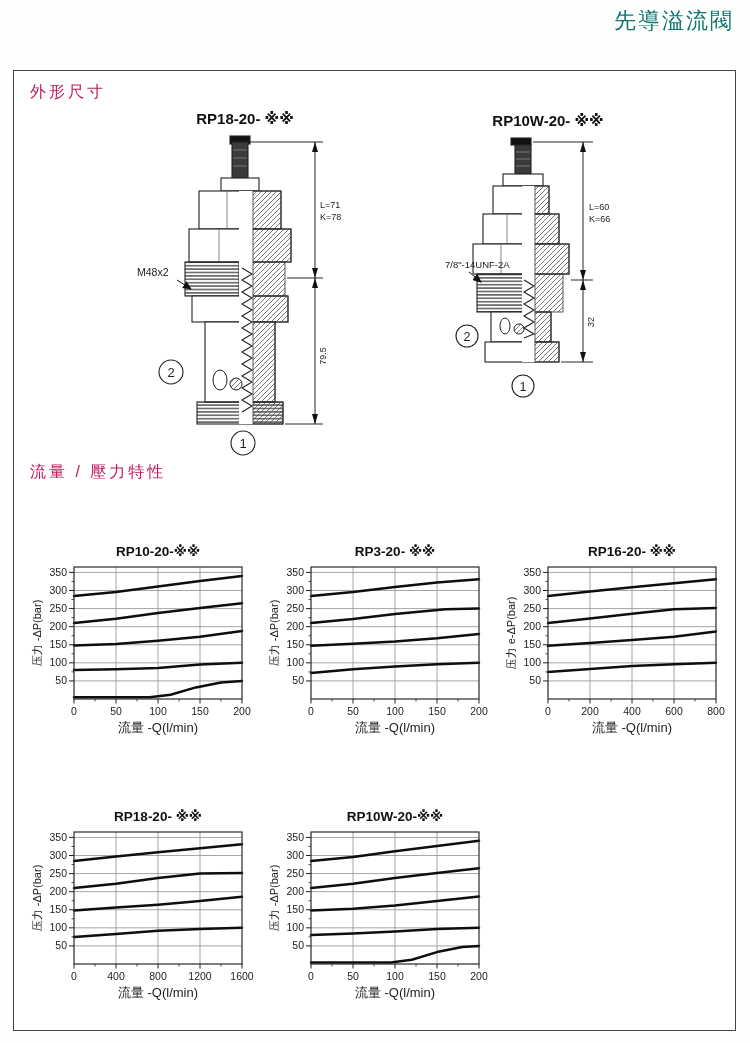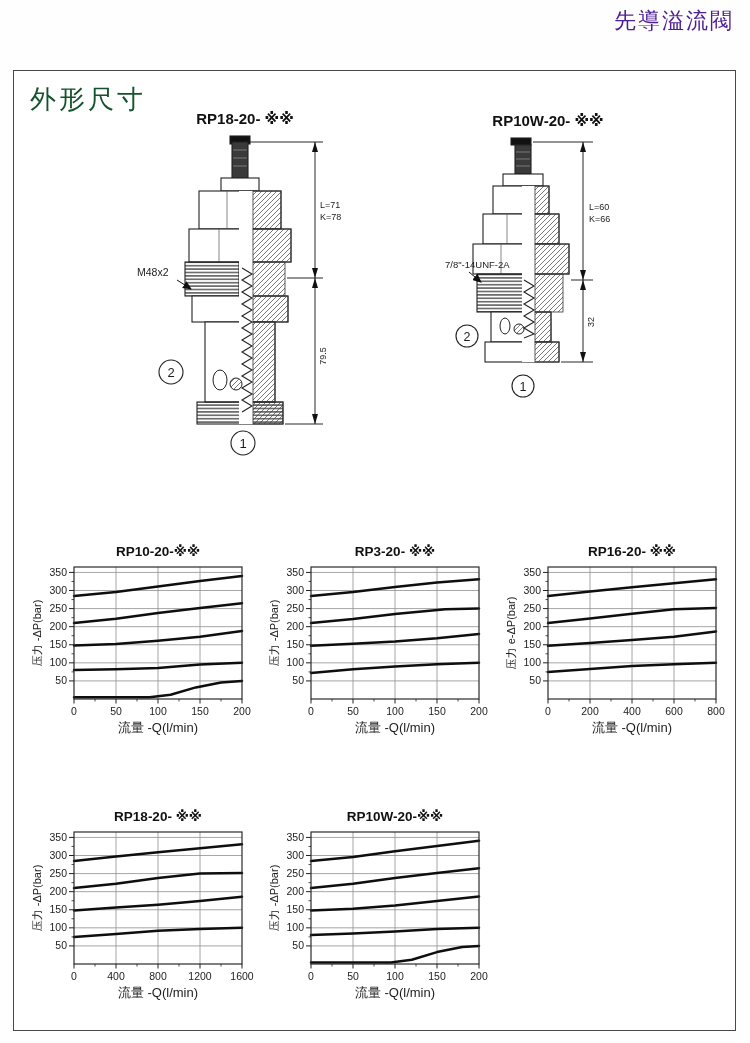--- a/index.html
+++ b/index.html
@@ -1,20 +1,20 @@
 <!DOCTYPE html>
 <html><head>
 <meta charset="utf-8">
 <style>
   html,body{margin:0;padding:0;background:#e8e8e6;}
   .page{position:relative;width:750px;height:1043px;background:#fefefe;overflow:hidden;
         font-family:"Liberation Sans","DejaVu Sans",sans-serif;color:#1c1c1c;}
-  .doc-title{position:absolute;top:6px;right:16px;font-size:22px;letter-spacing:2px;color:#4c1d95;}
+  .doc-title{position:absolute;top:6px;right:16px;font-size:22px;letter-spacing:2px;color:#0f766e;}
   .frame{position:absolute;left:13px;top:70px;width:721px;height:959px;border:1.5px solid #474747;background:#fff;}
-  .section-title{position:absolute;font-size:26px;letter-spacing:3px;color:#14532d;}
+  .section-title{position:absolute;font-size:16px;letter-spacing:3px;color:#be185d;}
   .sec1{left:30px;top:82px;}
   .sec2{left:30px;top:462px;}
   .valve-title{position:absolute;font-weight:bold;font-size:15px;text-align:center;color:#111;}
   .vt1{left:140px;top:110px;width:210px;}
   .vt2{left:448px;top:112px;width:200px;}
   svg text{font-family:"Liberation Sans","DejaVu Sans",sans-serif;}
   .valve-svg{position:absolute;}
   .v1{left:135px;top:128px;}
   .v2{left:445px;top:130px;}
   .chart{position:absolute;width:232px;height:200px;}
@@ -162,20 +162,21 @@
 
     <text x="0" y="138" font-size="9.5" fill="#1c1c1c">7/8"-14UNF-2A</text>
     <line x1="24" y1="142" x2="36" y2="152" stroke="#111" stroke-width="1" marker-end="url(#arr2)"></line>
 
     <circle cx="22" cy="206" r="11" fill="#fff" stroke="#222" stroke-width="1.1"></circle>
     <text x="22" y="211" font-size="12.5" text-anchor="middle" fill="#1c1c1c">2</text>
     <circle cx="78" cy="256" r="11" fill="#fff" stroke="#222" stroke-width="1.1"></circle>
     <text x="78" y="261" font-size="12.5" text-anchor="middle" fill="#1c1c1c">1</text>
   </svg>
 
+  <div class="section-title sec2">流量 / 壓力特性</div>
 
   <div class="chart c0"><svg width="232" height="200" viewBox="0 0 232 200">
         <line x1="44" y1="137.91780821917808" x2="212" y2="137.91780821917808" stroke="#8f8f8f" stroke-width="0.8"></line>
         <line x1="44" y1="119.83561643835617" x2="212" y2="119.83561643835617" stroke="#8f8f8f" stroke-width="0.8"></line>
         <line x1="44" y1="101.75342465753425" x2="212" y2="101.75342465753425" stroke="#8f8f8f" stroke-width="0.8"></line>
         <line x1="44" y1="83.67123287671234" x2="212" y2="83.67123287671234" stroke="#8f8f8f" stroke-width="0.8"></line>
         <line x1="44" y1="65.58904109589042" x2="212" y2="65.58904109589042" stroke="#8f8f8f" stroke-width="0.8"></line>
         <line x1="44" y1="47.5068493150685" x2="212" y2="47.5068493150685" stroke="#8f8f8f" stroke-width="0.8"></line>
         <line x1="44" y1="29.424657534246585" x2="212" y2="29.424657534246585" stroke="#8f8f8f" stroke-width="0.8"></line>
         <line x1="86" y1="24" x2="86" y2="156" stroke="#8f8f8f" stroke-width="0.8"></line>

